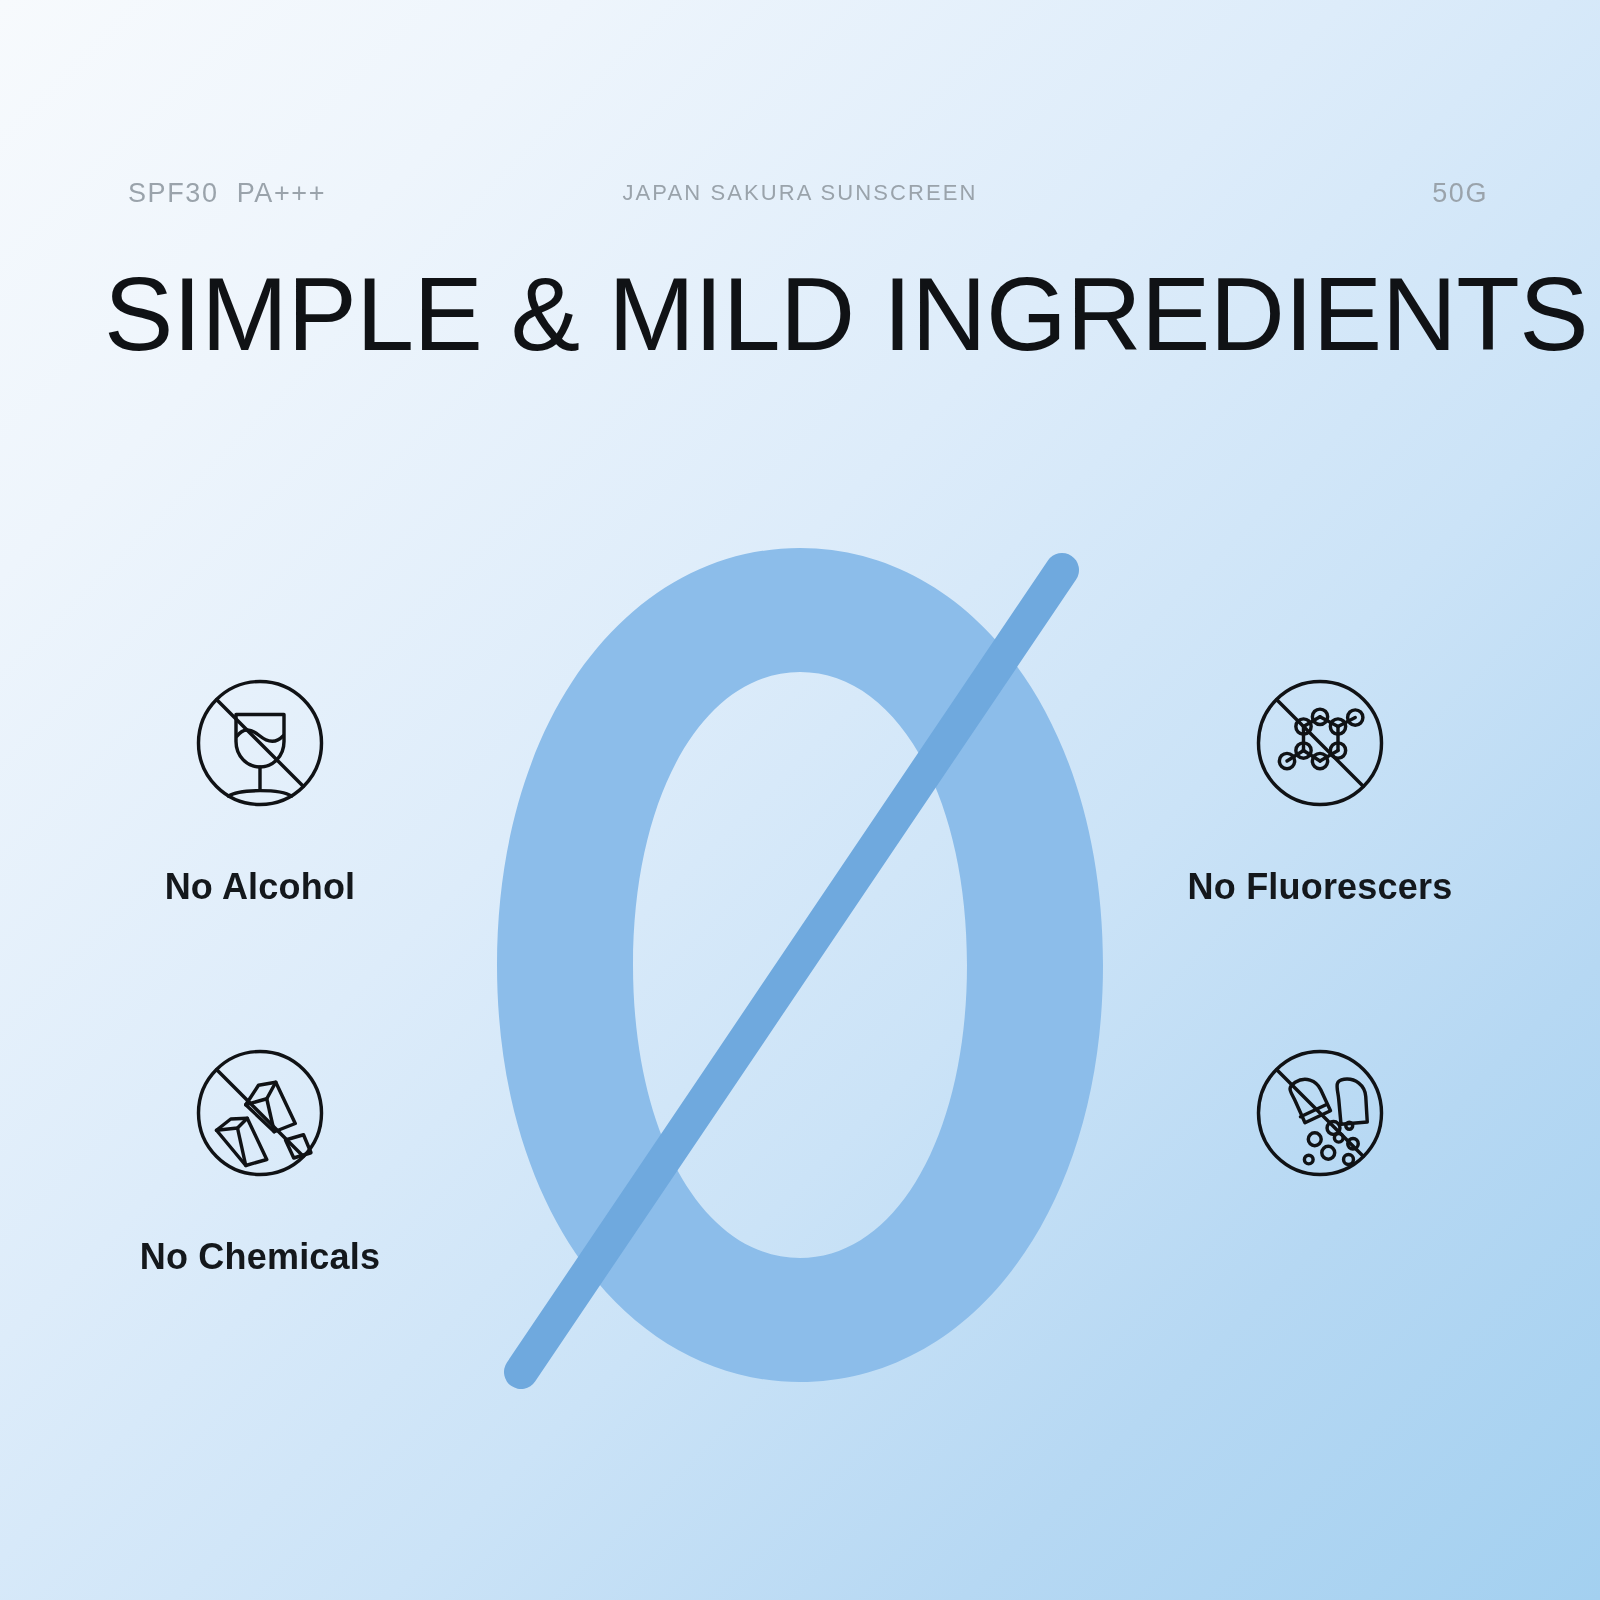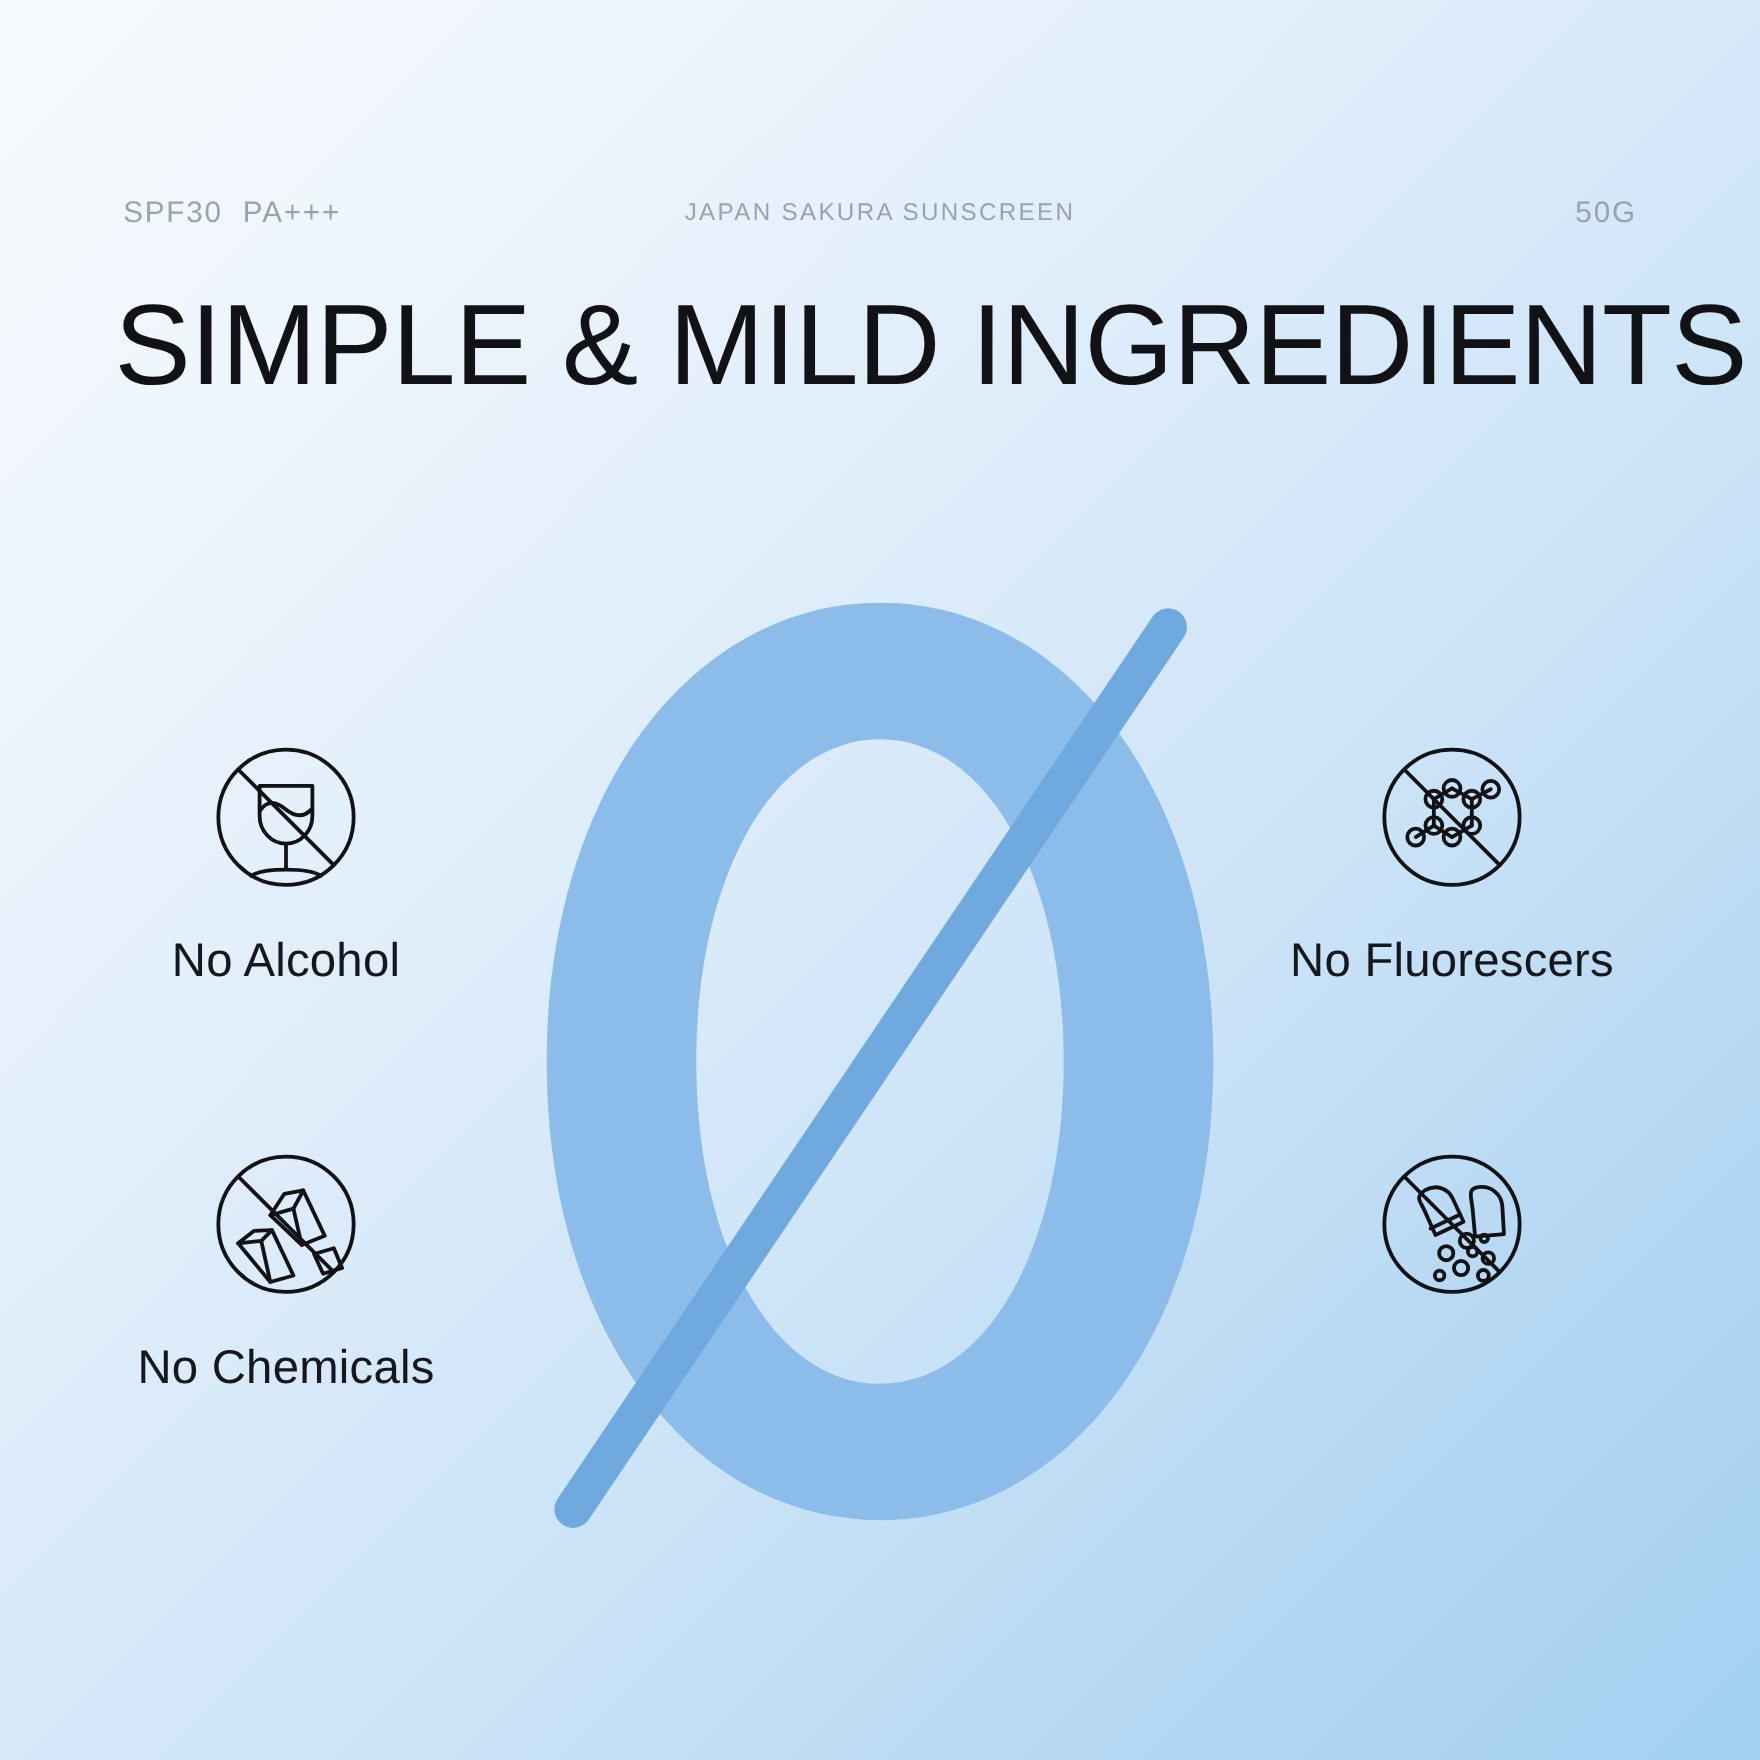--- a/index.html
+++ b/index.html
@@ -37,20 +37,21 @@
     display: flex;
     align-items: center;
     justify-content: space-between;
   }
   .header-meta {
     font-size: 27px;
     letter-spacing: 1.6px;
     color: #9aa3ab;
     font-weight: 400;
     white-space: pre;
+    margin-left: 16px;
   }
   .header-brand {
     font-size: 22px;
     letter-spacing: 2.1px;
     color: #9aa3ab;
     font-weight: 400;
     position: absolute;
     left: 50%;
     transform: translateX(-50%);
     white-space: nowrap;
@@ -88,24 +89,24 @@
     width: 360px;
     display: flex;
     flex-direction: column;
     align-items: center;
   }
   .feature-icon {
     width: 150px;
     height: 150px;
   }
   .feature-label {
-    margin-top: 31px;
-    font-size: 43px;
+    margin-top: 48px;
+    font-size: 36px;
     color: #14181c;
-    font-weight: 400;
+    font-weight: 700;
     letter-spacing: 0.2px;
     white-space: nowrap;
   }
 
   .feat-tl { left: 80px;   top: 668px; }
   .feat-bl { left: 80px;   top: 1038px; text-align: right; }
   .feat-tr { left: 1140px; top: 668px; }
   .feat-br { left: 1140px; top: 1038px; }
 </style>
 </head>

